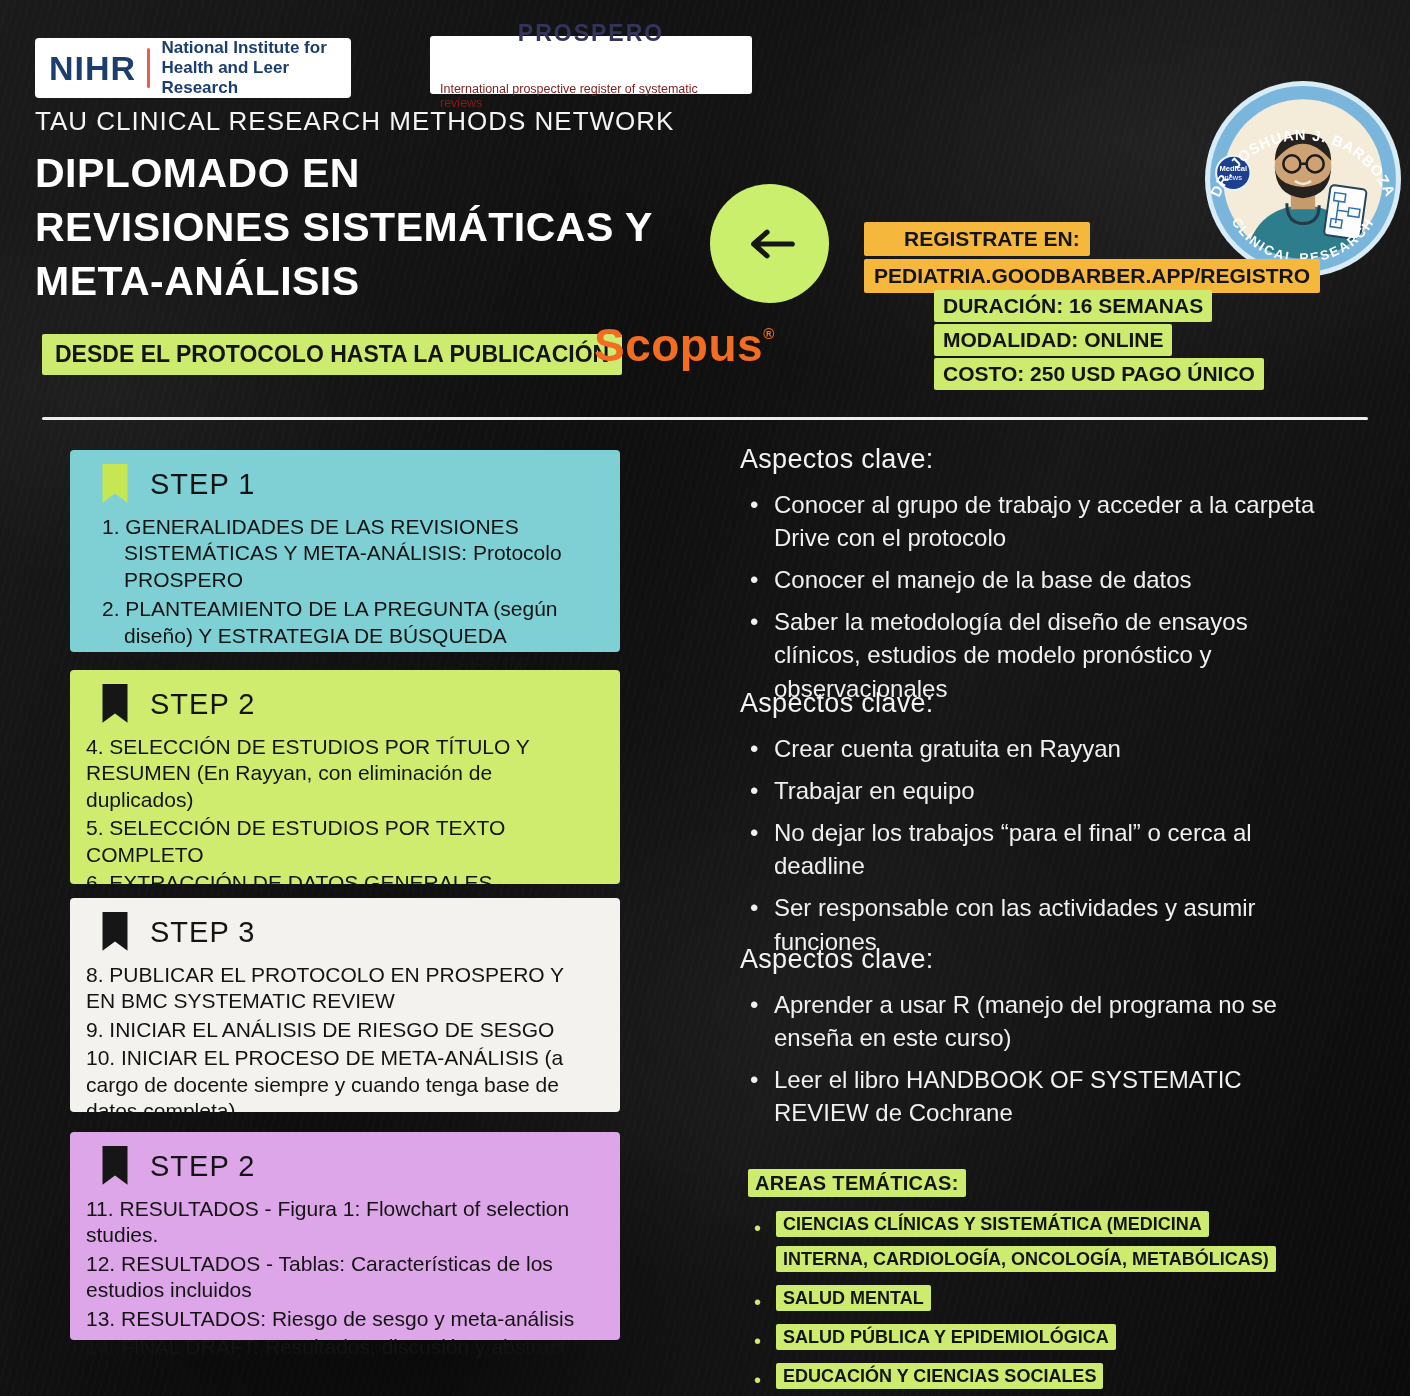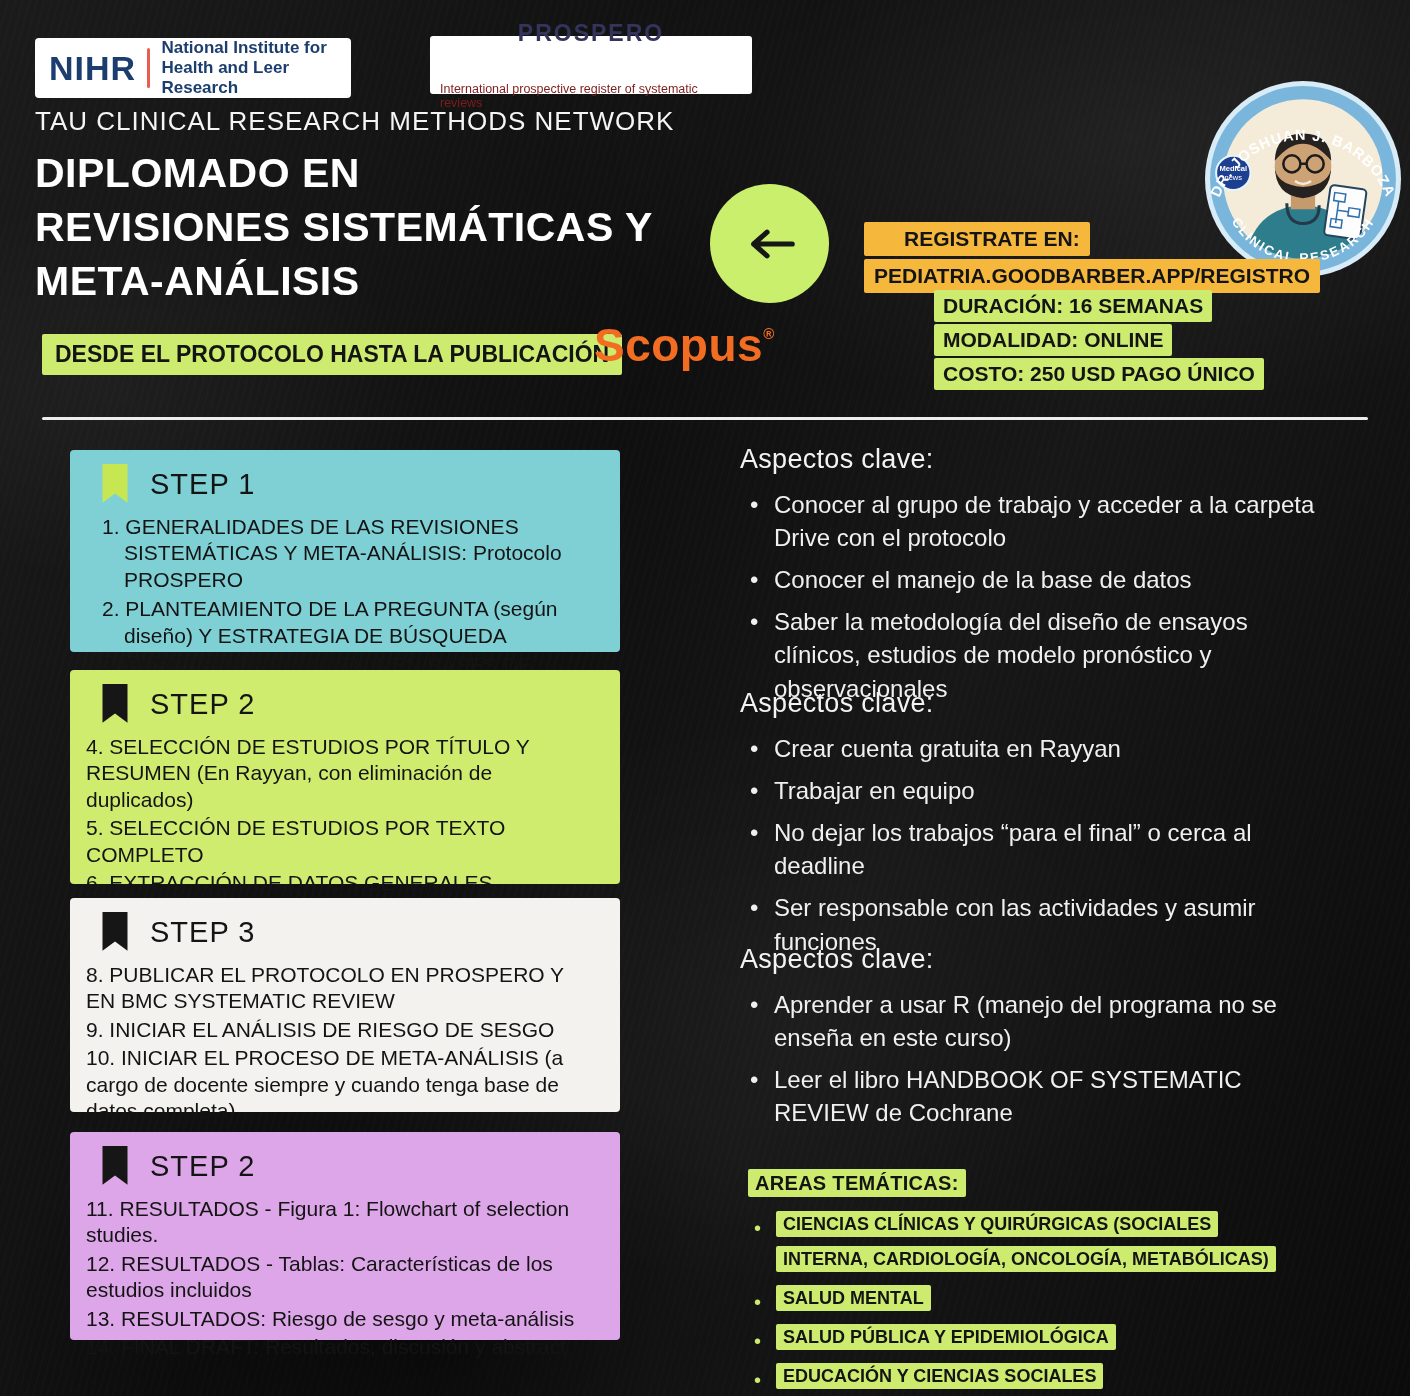--- a/index.html
+++ b/index.html
@@ -259,21 +259,21 @@
       <li>Leer el libro HANDBOOK OF SYSTEMATIC REVIEW de Cochrane</li>
     </ul>
   </section>
 
   <section class="areas">
     <div class="areas-head">
       <span class="hl" style="background-color: rgb(205, 235, 110);">AREAS TEMÁTICAS:</span>
     </div>
     <ul>
       <li style="color: rgb(205, 235, 110);">
-        <span class="hl" style="background-color: rgb(205, 235, 110);">CIENCIAS CLÍNICAS Y QUIRÚRGICAS (SOCIALES INTERNA, CARDIOLOGÍA, ONCOLOGÍA, METABÓLICAS)</span>
+        <span class="hl" style="background-color: rgb(205, 235, 110);">CIENCIAS CLÍNICAS Y SISTEMÁTICA (MEDICINA INTERNA, CARDIOLOGÍA, ONCOLOGÍA, METABÓLICAS)</span>
       </li>
       <li style="color: rgb(205, 235, 110);">
         <span class="hl" style="background-color: rgb(205, 235, 110);">SALUD MENTAL</span>
       </li>
       <li style="color: rgb(205, 235, 110);">
         <span class="hl" style="background-color: rgb(205, 235, 110);">SALUD PÚBLICA Y EPIDEMIOLÓGICA</span>
       </li>
       <li style="color: rgb(205, 235, 110);">
         <span class="hl" style="background-color: rgb(205, 235, 110);">EDUCACIÓN Y CIENCIAS SOCIALES</span>
       </li>

